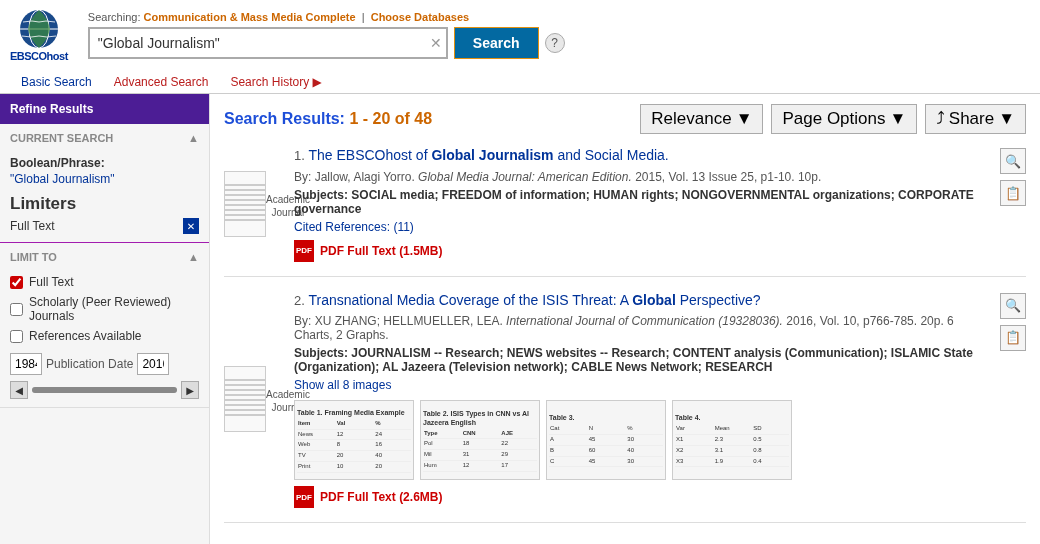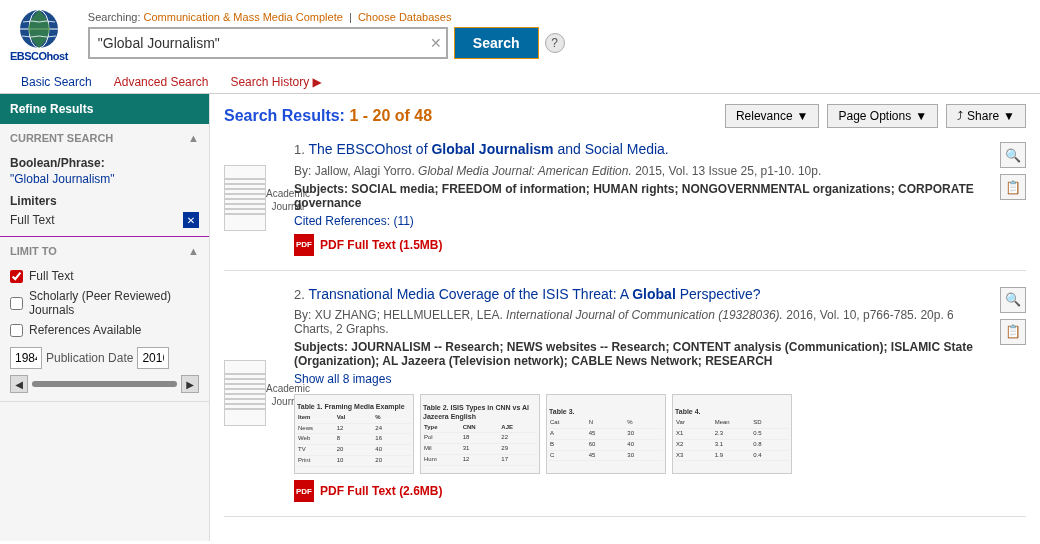--- a/index.html
+++ b/index.html
@@ -6,45 +6,45 @@
     body { font-family: Arial, sans-serif; font-size: 13px; color: #333; background: #fff; width: 1040px; }
 
     
     #header { background: #fff; border-bottom: 1px solid #ccc; padding: 8px 10px 0 10px; }
     #header-top { display: flex; align-items: center; gap: 10px; padding-bottom: 6px; }
     #logo-area { display: flex; flex-direction: column; align-items: center; margin-right: 10px; }
     #logo-globe { width: 42px; height: 42px; }
     #logo-text { font-size: 11px; color: #003399; font-weight: bold; letter-spacing: -0.5px; }
     #searching-bar { display: flex; flex-direction: column; flex: 1; }
     #searching-info { font-size: 11px; color: #555; margin-bottom: 4px; }
-    #searching-info a { color: #cc6600; text-decoration: none; }
+    #searching-info a { color: #cc6600; text-decoration: none; font-weight: bold; }
     #search-box-row { display: flex; align-items: center; gap: 6px; }
     #search-input-wrap { position: relative; flex: 1; max-width: 360px; }
     #search-input { width: 100%; border: 2px solid #aaa; padding: 6px 24px 6px 8px; font-size: 14px; color: #333; outline: none; }
     #search-clear { position: absolute; right: 6px; top: 50%; transform: translateY(-50%); color: #999; cursor: pointer; font-size: 14px; }
     #search-button { background: #0369a1; border: 1px solid #e09010; color: #fff; font-weight: bold; padding: 7px 18px; font-size: 14px; cursor: pointer; }
     #help-icon { width: 20px; height: 20px; border-radius: 50%; background: #e8e8e8; border: 1px solid #aaa; display: flex; align-items: center; justify-content: center; font-size: 12px; color: #555; cursor: pointer; }
     #nav-tabs { display: flex; gap: 0; padding-top: 2px; }
     #nav-tabs a { text-decoration: none; color: #b91c1c; font-size: 12px; padding: 4px 10px; border-top: 1px solid transparent; border-left: 1px solid transparent; border-right: 1px solid transparent; }
     #nav-tabs a.active { color: #003399; }
 
     
     #main { display: flex; }
 
     
     #sidebar { width: 210px; min-width: 210px; background: #f5f5f5; border-right: 1px solid #ddd; padding: 0; }
-    #refine-header { background: #0f766e; color: #fff; font-size: 14px; font-weight: bold; padding: 8px 10px; display: flex; justify-content: space-between; align-items: flex-start; }
+    #refine-header { background: #4c1d95; color: #fff; font-size: 14px; font-weight: bold; padding: 8px 10px; display: flex; justify-content: space-between; align-items: flex-start; }
     #refine-header span { font-size: 12px; cursor: pointer; }
 
     #current-search-section { border-bottom: 1px solid #a21caf; padding: 8px 10px; }
     #current-search-title { display: flex; justify-content: space-between; align-items: center; font-size: 12px; font-weight: bold; color: #555; text-transform: uppercase; padding-bottom: 6px; }
     #current-search-title span { cursor: pointer; color: #888; font-size: 11px; }
     .cs-label { font-weight: bold; font-size: 12px; color: #333; margin-top: 6px; }
     .cs-value { color: #003399; font-size: 12px; margin-top: 2px; }
-    .limiters-title { font-weight: bold; font-size: 12px; color: #333; margin-top: 8px; }
+    .limiters-title { font-weight: bold; font-size: 17px; color: #333; margin-top: 8px; }
     .limiter-item { display: flex; align-items: center; justify-content: space-between; font-size: 12px; margin-top: 4px; }
     .limiter-remove { background: #003399; color: #fff; border: none; width: 16px; height: 16px; cursor: pointer; font-size: 10px; display: flex; align-items: center; justify-content: center; }
 
     #limit-to-section { padding: 8px 10px; border-bottom: 1px solid #ddd; }
     #limit-to-title { display: flex; justify-content: space-between; align-items: center; font-size: 12px; font-weight: bold; color: #555; text-transform: uppercase; padding-bottom: 6px; }
     #limit-to-title span { cursor: pointer; color: #888; font-size: 11px; }
     .limit-option { display: flex; align-items: center; gap: 6px; font-size: 12px; margin-top: 6px; color: #333; }
     .limit-option input[type=checkbox] { cursor: pointer; }
     .limit-option.checked-red input { accent-color: #cc0000; }
     .limit-option.checked-red { color: #333; }
@@ -57,21 +57,21 @@
     .slider-track { flex: 1; height: 6px; background: #ddd; border-radius: 3px; position: relative; }
     .slider-fill { height: 100%; background: #888; border-radius: 3px; }
 
     
     #content { flex: 1; padding: 10px 14px; overflow: hidden; }
     #results-header { display: flex; align-items: center; justify-content: space-between; margin-bottom: 12px; }
     #results-title { font-size: 16px; }
     #results-title .label { color: #1d4ed8; font-weight: bold; }
     #results-title .count { color: #cc6600; font-weight: bold; }
     #results-controls { display: flex; align-items: center; gap: 8px; }
-    .ctrl-btn { border: 1px solid #aaa; background: #f0f0f0; padding: 4px 10px; font-size: 12px; cursor: pointer; display: flex; align-items: flex-start; gap: 4px; }
+    .ctrl-btn { border: 1px solid #aaa; background: #f0f0f0; padding: 4px 10px; font-size: 17px; cursor: pointer; display: flex; align-items: flex-start; gap: 4px; }
 
     
     .result-item { border-bottom: 1px solid #ddd; padding-bottom: 14px; margin-bottom: 14px; }
     .result-item-inner { display: flex; gap: 10px; }
     .result-thumb { display: flex; flex-direction: row; align-items: center; width: 60px; min-width: 60px; }
     .thumb-img { width: 52px; height: 66px; border: 1px solid #ccc; background: #f9f9f9; display: flex; flex-direction: column; justify-content: center; align-items: center; }
     .thumb-lines { width: 40px; }
     .thumb-line { height: 2px; background: #ccc; margin-bottom: 3px; }
     .thumb-label { font-size: 10px; color: #555; text-align: center; margin-top: 4px; line-height: 1.3; }
     .result-body { flex: 1; }

